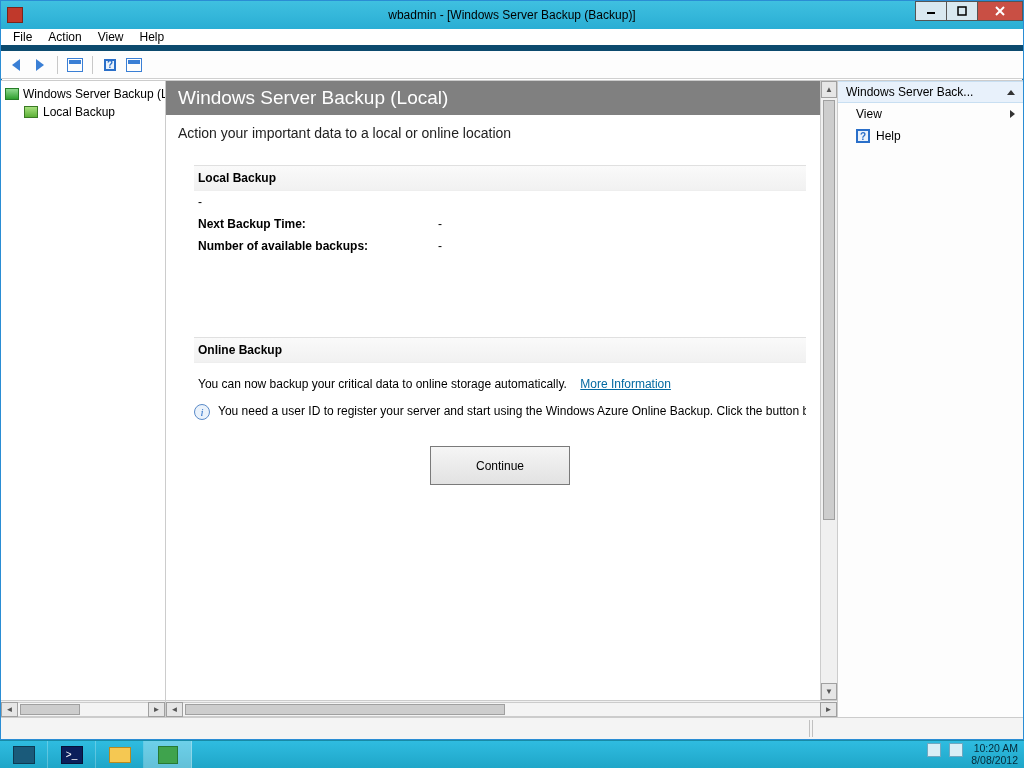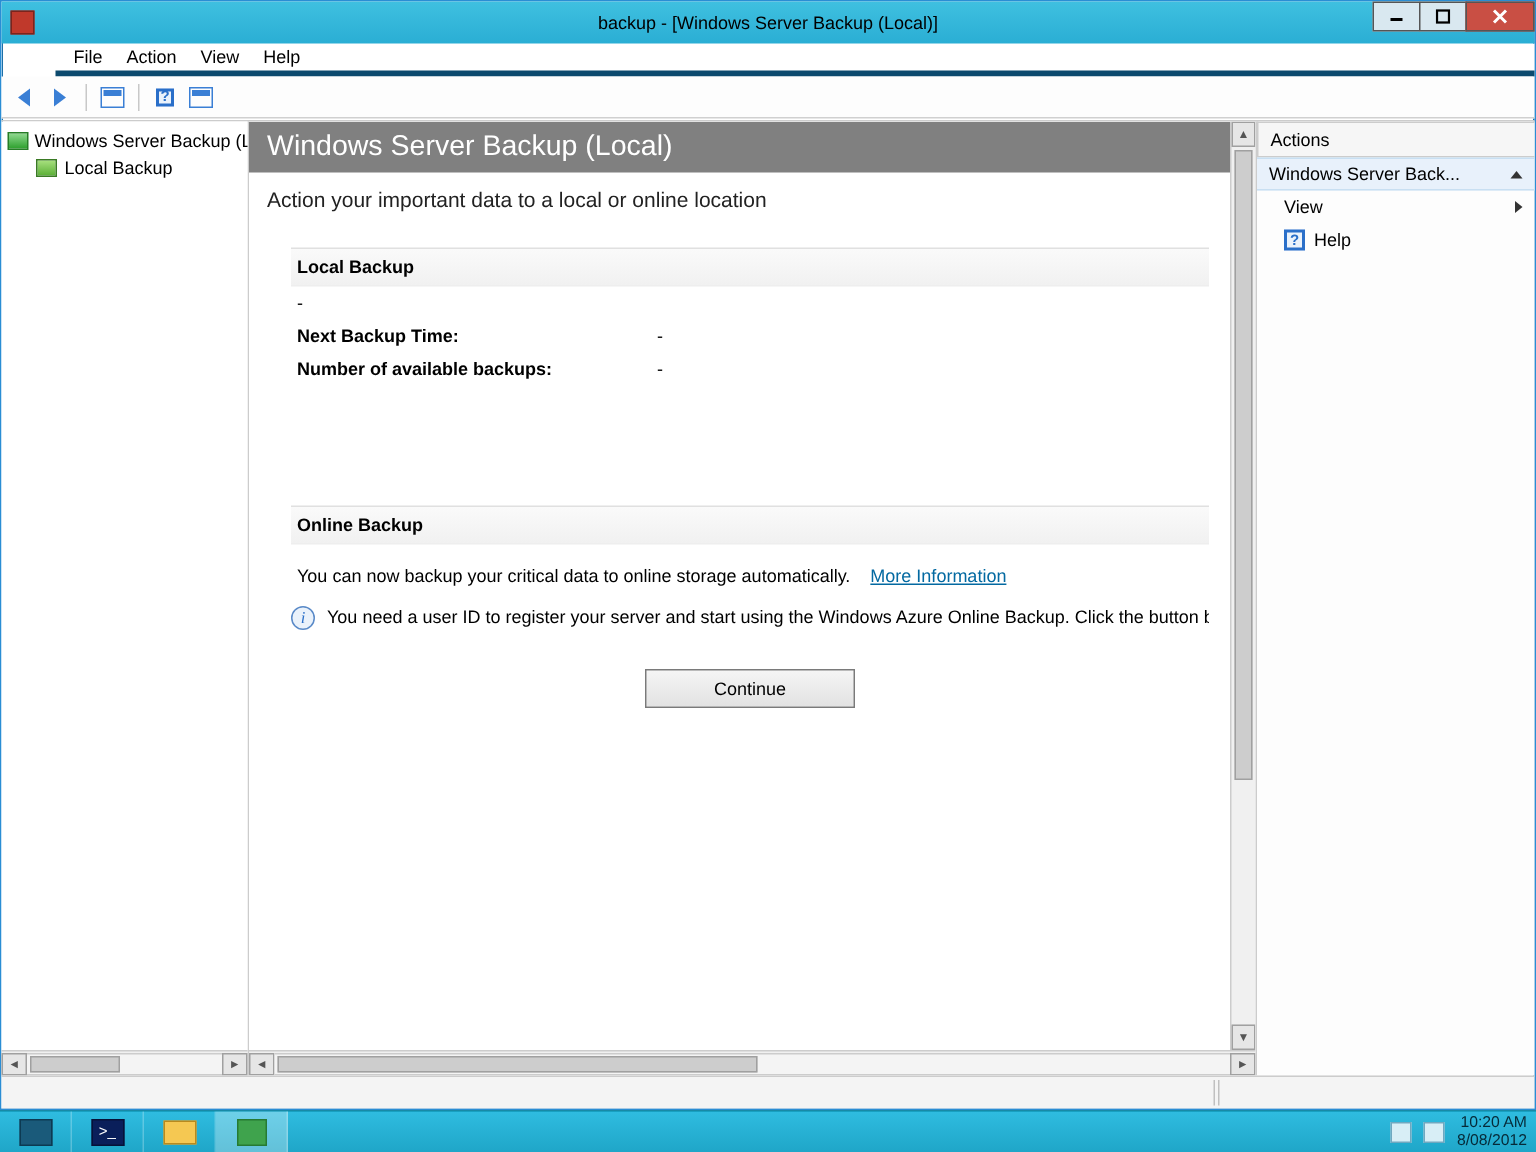--- a/index.html
+++ b/index.html
@@ -8,21 +8,21 @@
   
   .titlebar { height:28px; background:linear-gradient(#3fc0e0,#2aaed4); display:flex; align-items:center; color:#000; font-size:12px; position:relative; }
   .titlebar .app-icon { width:16px; height:16px; margin:0 6px; background:#c0392b; border:1px solid #7b241c; }
   .titlebar .title-text { position:absolute; left:0; right:0; text-align:center; pointer-events:none; }
   .win-controls { margin-left:auto; display:flex; height:20px; margin-top:-8px;}
   .win-btn { width:32px; height:20px; border:1px solid #555; display:flex; align-items:center; justify-content:center; font-size:10px; background:#e8e8e8; margin-left:-1px;}
   .win-btn.min { background:#d9e8f0;}
   .win-btn.max { background:#d9e8f0;}
   .win-btn.close { background:#c94f44; color:#fff; width:46px;}
   
-  .menubar { height:22px; background:#fff; border-bottom:4px solid #0c4a6e; display:flex; align-items:center; font-size:12px; padding:0 4px;margin-left:36px; }
+  .menubar { height:22px; background:#fff; border-bottom:6px solid #0c4a6e; display:flex; align-items:center; font-size:12px; padding:0 4px; }
   .menubar .menu-item { padding:2px 8px; }
   
   .toolbar { height:28px; background:#fdfdfd; border-bottom:1px solid #d0d0d0; display:flex; align-items:center; padding:0 4px; gap:2px;}
   .tb-btn { width:22px; height:22px; display:flex; align-items:center; justify-content:center; border:1px solid transparent;}
   .tb-sep { width:1px; height:18px; background:#c8c8c8; margin:0 4px;}
   .arrow-left,.arrow-right{width:0;height:0;border-top:6px solid transparent;border-bottom:6px solid transparent;}
   .arrow-left{border-right:8px solid #3a7fd5;}
   .arrow-right{border-left:8px solid #3a7fd5;}
   .ico-box{width:16px;height:14px;border:1px solid #3a7fd5; position:relative;}
   .ico-box::before{content:"";position:absolute;left:1px;top:1px;right:1px;height:4px;background:#3a7fd5;}
@@ -49,21 +49,21 @@
   .detail-sub { font-size:14px; padding:10px 12px 4px 12px; color:#222;}
   .section { margin:20px 14px 0 28px; }
   .section-title { font-weight:bold; font-size:12px; border-top:1px solid #e0e0e0; border-bottom:1px solid #eee; padding:5px 4px; background:linear-gradient(#fafafa,#f1f1f1);}
   .kv { display:flex; font-size:12px; padding:4px 4px;}
   .kv .k{width:240px;font-weight:bold;}
   .kv .v{}
   .online-text{font-size:12px;padding:12px 4px 4px;line-height:1.6;}
   .info-row{display:flex;align-items:flex-start;gap:8px;font-size:12px;padding:6px 0;}
   .info-ico{width:16px;height:16px;border-radius:50%;border:1px solid #5a8ac8;background:#eaf2fb;color:#2a6fc9;display:flex;align-items:center;justify-content:center;font-style:italic;font-family:Georgia,serif;font-size:11px;flex-shrink:0;}
   a.link{color:#0369a1;text-decoration:underline;}
-  .continue-btn{display:block;margin:20px auto 0;width:140px;height:26px;border:1px solid #7a7a7a;background:linear-gradient(#f5f5f5,#e2e2e2);font-size:12px;text-align:center;}
+  .continue-btn{display:block;margin:20px auto 0;width:140px;height:39px;border:1px solid #7a7a7a;background:linear-gradient(#f5f5f5,#e2e2e2);font-size:12px;text-align:center;}
 
   .vscroll{position:absolute;right:0;top:0;bottom:0;width:17px;background:#f0f0f0;border-left:1px solid #ccc;display:flex;flex-direction:column;}
   .vscroll .sbtn{height:17px;border:1px solid #a0a0a0;background:#e6e6e6;display:flex;align-items:center;justify-content:center;font-size:8px;color:#555;}
   .vscroll .track{flex:1;position:relative;}
   .vscroll .thumb{position:absolute;left:2px;right:2px;background:#cdcdcd;border:1px solid #a0a0a0;}
 
   .right-pane { width:185px; min-width:185px; background:#fdfdfd; font-size:12px;}
   .right-pane .hdr{border:1px solid #ccc;border-right:none;background:#f6f6f6;padding:4px 8px;font-weight:normal;}
   .right-pane .group{background:#e8f1fb;border:1px solid #c8dff2;border-left:none;border-right:none;padding:3px 8px;display:flex;justify-content:space-between;align-items:center;}
   .right-pane .action-item{padding:4px 8px 4px 18px;display:flex;align-items:center;gap:6px;}
@@ -75,32 +75,32 @@
   .win-status .grip{position:absolute;right:210px;top:2px;bottom:2px;width:4px;border-left:1px solid #c0c0c0;border-right:1px solid #c0c0c0;}
 
   
   .taskbar{position:absolute;left:0;right:0;bottom:0;height:28px;background:linear-gradient(#2fbce0,#1fa6c8);border-top:1px solid #188aa6;display:flex;align-items:center;color:#fff;font-size:11px;}
   .task-btn{width:48px;height:28px;display:flex;align-items:center;justify-content:center;border-right:1px solid rgba(255,255,255,0.25);}
   .task-btn.active{background:rgba(255,255,255,0.3);}
   .start-ico{width:22px;height:18px;background:#1a5a7a;border:1px solid #0d3a52;}
   .ps-ico{width:22px;height:18px;background:#0a1f5a;border:1px solid #061238;display:flex;align-items:center;justify-content:center;color:#fff;font-size:10px;}
   .folder-ico{width:22px;height:16px;background:#f5c852;border:1px solid #b88a1e;}
   .backup-ico{width:20px;height:18px;background:#3fa34d;border:1px solid #267a33;}
-  .tray{margin-left:auto;display:flex;align-items:center;gap:8px;padding:0 6px;color:#062a38;}
+  .tray{margin-left:auto;display:flex;align-items:flex-start;gap:8px;padding:0 6px;color:#062a38;}
   .tray .clock{text-align:right;line-height:1.05;font-size:10.5px;}
   .tray-ico{width:14px;height:14px;background:#d8eef6;border:1px solid #6fa8c0;}
 </style>
 </head>
 <body>
 
 <div class="window">
 
   <div class="titlebar">
     <div class="app-icon"></div>
-    <div class="title-text">backup - [Windows Server Backup (Local)]</div>
+    <div class="title-text">wbadmin - [Windows Server Backup (Backup)]</div>
     <div class="win-controls">
       <div class="win-btn min">
           <svg width="10" height="10">
             <line x1="1" y1="7" x2="9" y2="7" stroke="#000" stroke-width="2"></line>
           </svg>
         </div>
       <div class="win-btn max">
           <svg width="10" height="10">
             <rect x="1" y="1" width="8" height="8" fill="none" stroke="#000" stroke-width="1.5"></rect>
           </svg>
@@ -214,21 +214,20 @@
       <div class="hscroll">
         <div class="sbtn">◄</div>
         <div class="track">
             <div class="thumb" style="left:2px;width:320px"></div>
           </div>
         <div class="sbtn">►</div>
       </div>
     </div>
 
     <div class="right-pane">
-      <div class="hdr">Actions</div>
       <div class="group">
         <span>Windows Server Back...</span>
         <span class="caret-up"></span>
       </div>
       <div class="action-item">
         <span>View</span>
         <span class="caret-right"></span>
       </div>
       <div class="action-item">
         <span class="ico-help" style="width:14px;height:14px;font-size:10px">?</span>

